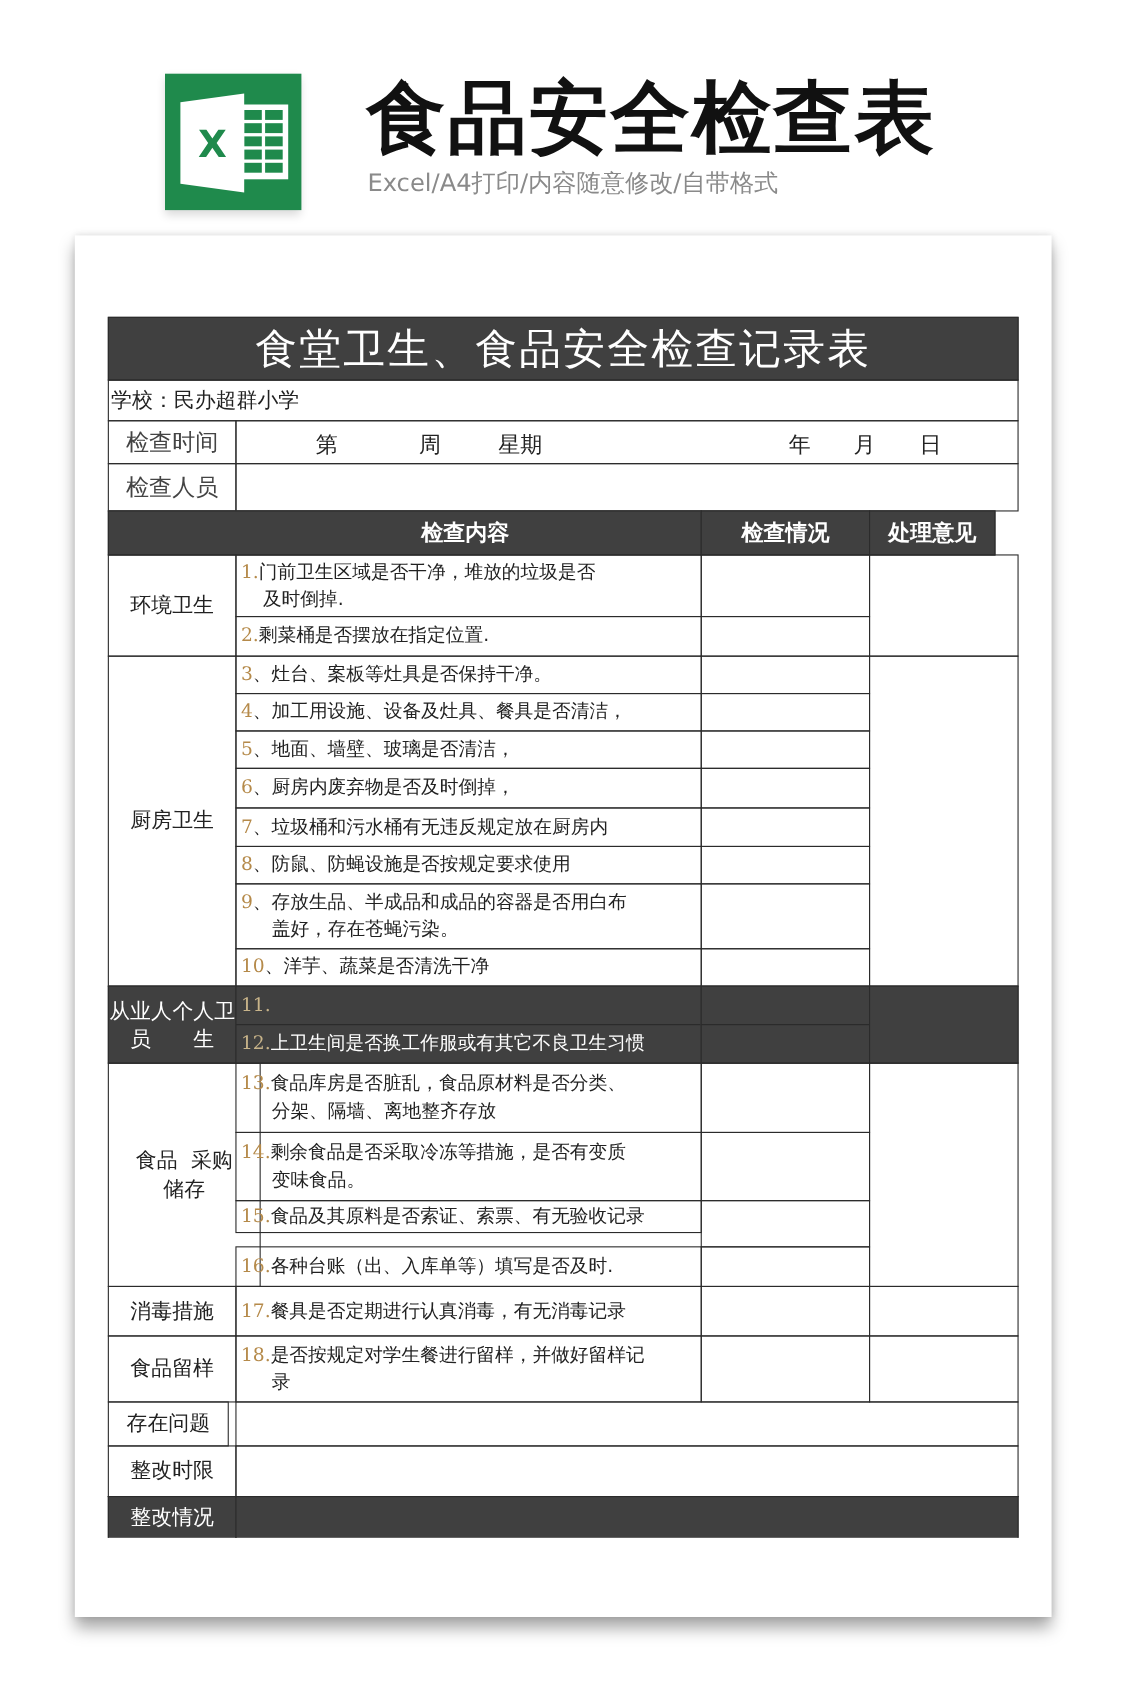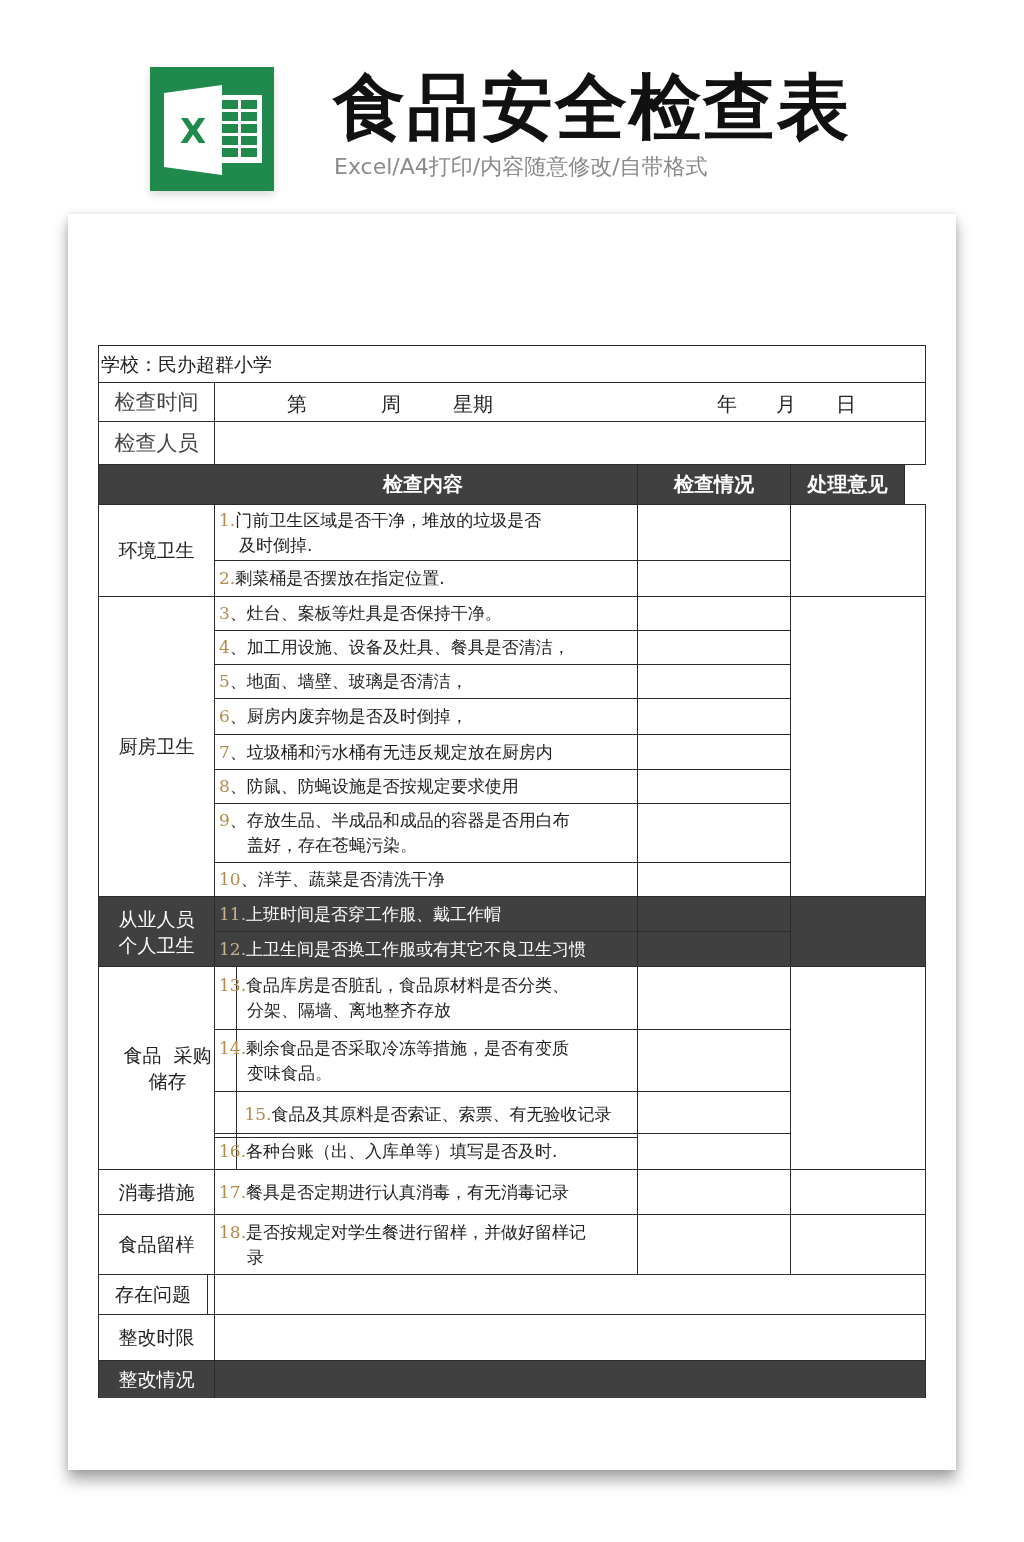--- a/index.html
+++ b/index.html
@@ -41,20 +41,21 @@
     <text x="43" y="76" text-anchor="middle" font-family="DejaVu Sans, sans-serif" font-weight="bold" font-size="34" fill="#1f8a4c">X</text>
   </svg>
 </div>
 <div class="hero-title">食品安全检查表</div>
 <div class="hero-sub">Excel/A4打印/内容随意修改/自带格式</div>
 
 <div class="paper"></div>
 
 <div class="sheet">
 
+  <div class="cell dark center" style="left:98px;top:288px;width:828px;height:58px;font-size:38px;letter-spacing:2px;">食堂卫生、食品安全检查记录表</div>
 
   <div class="cell" style="left:98px;top:345px;width:828px;height:38px;padding-left:2px;font-family:'DejaVu Sans',sans-serif;font-size:19px;">学校：民办超群小学</div>
 
   <div class="cell center" style="left:98px;top:382px;width:117px;height:40px;font-size:21px;color:#444;">检查时间</div>
   <div class="cell" style="left:214px;top:382px;width:712px;height:40px;font-size:20px;">
     <span style="position:absolute;left:72px;top:9px;">第</span>
     <span style="position:absolute;left:166px;top:9px;">周</span>
     <span style="position:absolute;left:238px;top:9px;">星期</span>
     <span style="position:absolute;left:502px;top:9px;">年</span>
     <span style="position:absolute;left:561px;top:9px;">月</span>
@@ -65,21 +66,21 @@
   <div class="cell" style="left:214px;top:421px;width:712px;height:44px;"></div>
 
   <div class="cell dark center" style="left:98px;top:464px;width:540px;height:41px;font-size:20px;font-weight:bold;padding-left:110px;">检查内容</div>
   <div class="cell dark center" style="left:637px;top:464px;width:154px;height:41px;font-size:20px;font-weight:bold;">检查情况</div>
   <div class="cell dark center" style="left:790px;top:464px;width:115px;height:41px;font-size:20px;font-weight:bold;">处理意见</div>
 
   <div class="cell center cat" style="left:98px;top:504px;width:117px;height:93px;">环境卫生</div>
 
   <div class="cell center cat" style="left:98px;top:596px;width:117px;height:301px;">厨房卫生</div>
 
-  <div class="cell center cat dark" style="left:98px;top:896px;width:117px;height:71px;flex-direction:column;justify-content:center;line-height:26px;">
+  <div class="cell center cat dark" style="left:98px;top:896px;width:117px;height:71px;flex-direction:row;justify-content:center;line-height:26px;">
     <span>从业人员</span>
     <span>个人卫生</span>
   </div>
 
   <div class="cell center cat" style="left:98px;top:966px;width:139px;height:204px;flex-direction:column;justify-content:center;line-height:26px;white-space:pre;">
     <span>食品  采购</span>
     <span>储存</span>
   </div>
 
   <div class="cell center cat" style="left:98px;top:1169px;width:117px;height:46px;">消毒措施</div>
@@ -121,35 +122,34 @@
   <div class="cell item" style="left:214px;top:803px;width:424px;height:60px;flex-direction:column;align-items:flex-start;justify-content:center;">
     <span class="txt"><span class="num">9</span><span>、存放生品、半成品和成品的容器是否用白布</span></span>
     <span class="txt" style="padding-left:28px;">盖好，存在苍蝇污染。</span>
   </div>
   <div class="cell item" style="left:214px;top:862px;width:424px;height:35px;">
       <span class="num">10</span>
       <span>、洋芋、蔬菜是否清洗干净</span>
     </div>
   <div class="cell item dark" style="left:214px;top:896px;width:424px;height:36px;">
       <span class="num">11.</span>
-      <span>上班时间是否穿工作服、戴工作帽</span>
     </div>
   <div class="cell item dark" style="left:214px;top:931px;width:424px;height:36px;">
       <span class="num">12.</span>
       <span>上卫生间是否换工作服或有其它不良卫生习惯</span>
     </div>
   <div class="cell item" style="left:214px;top:966px;width:424px;height:64px;flex-direction:column;align-items:flex-start;justify-content:center;">
     <span class="txt"><span class="num">13.</span><span>食品库房是否脏乱，食品原材料是否分类、</span></span>
     <span class="txt" style="padding-left:28px;">分架、隔墙、离地整齐存放</span>
   </div>
   <div class="cell item" style="left:214px;top:1029px;width:424px;height:63px;flex-direction:column;align-items:flex-start;justify-content:center;">
     <span class="txt"><span class="num">14.</span><span>剩余食品是否采取冷冻等措施，是否有变质</span></span>
     <span class="txt" style="padding-left:28px;">变味食品。</span>
   </div>
-  <div class="cell item" style="left:214px;top:1091px;width:424px;height:47px;justify-content:center;">
+  <div class="cell item" style="left:214px;top:1091px;width:424px;height:30px;">
       <span class="num">15.</span>
       <span>食品及其原料是否索证、索票、有无验收记录</span>
     </div>
   <div class="cell item" style="left:214px;top:1133px;width:424px;height:37px;">
       <span class="num">16.</span>
       <span>各种台账（出、入库单等）填写是否及时.</span>
     </div>
   <div class="cell item" style="left:214px;top:1169px;width:424px;height:46px;">
       <span class="num">17.</span>
       <span>餐具是否定期进行认真消毒，有无消毒记录</span>

